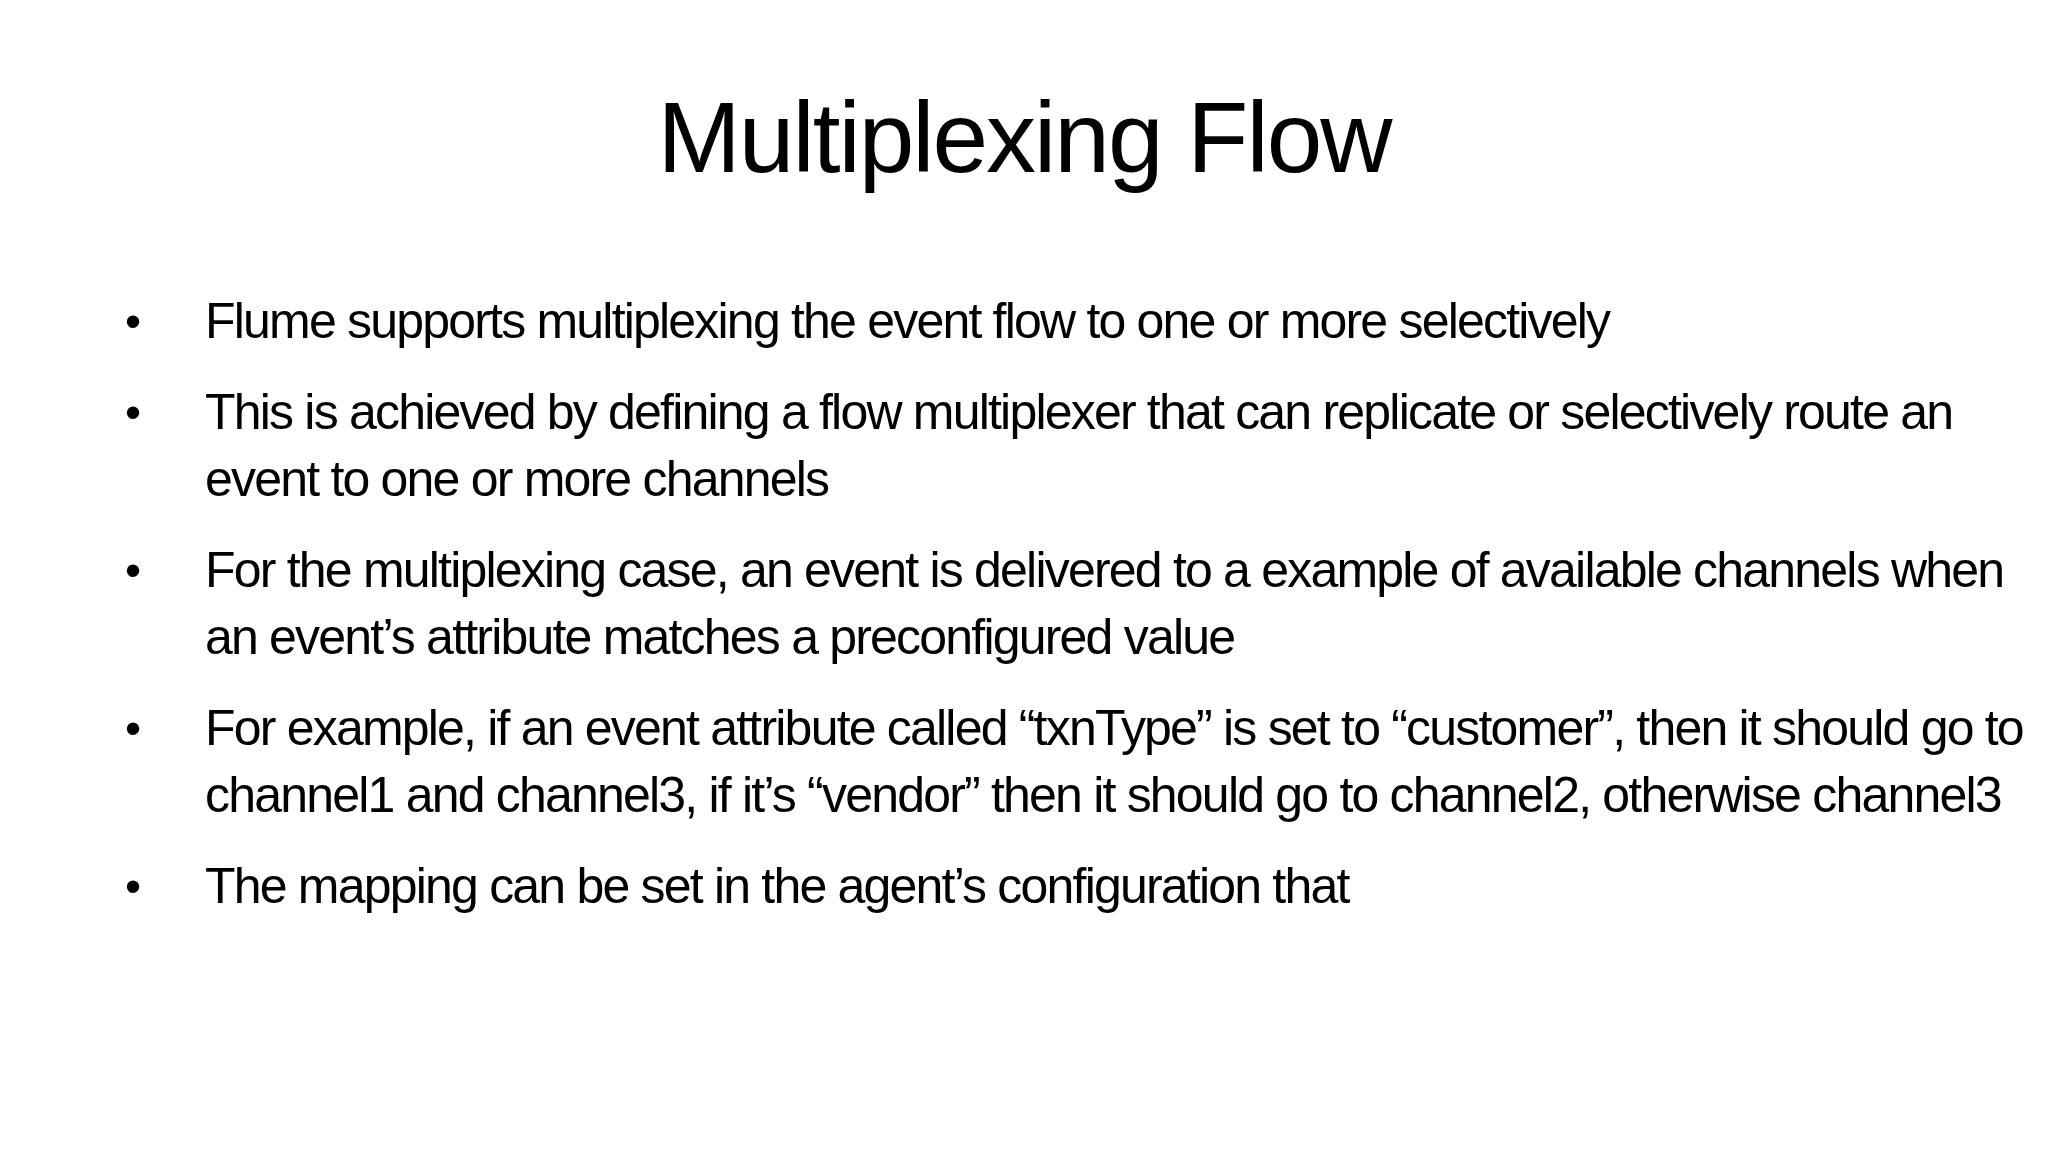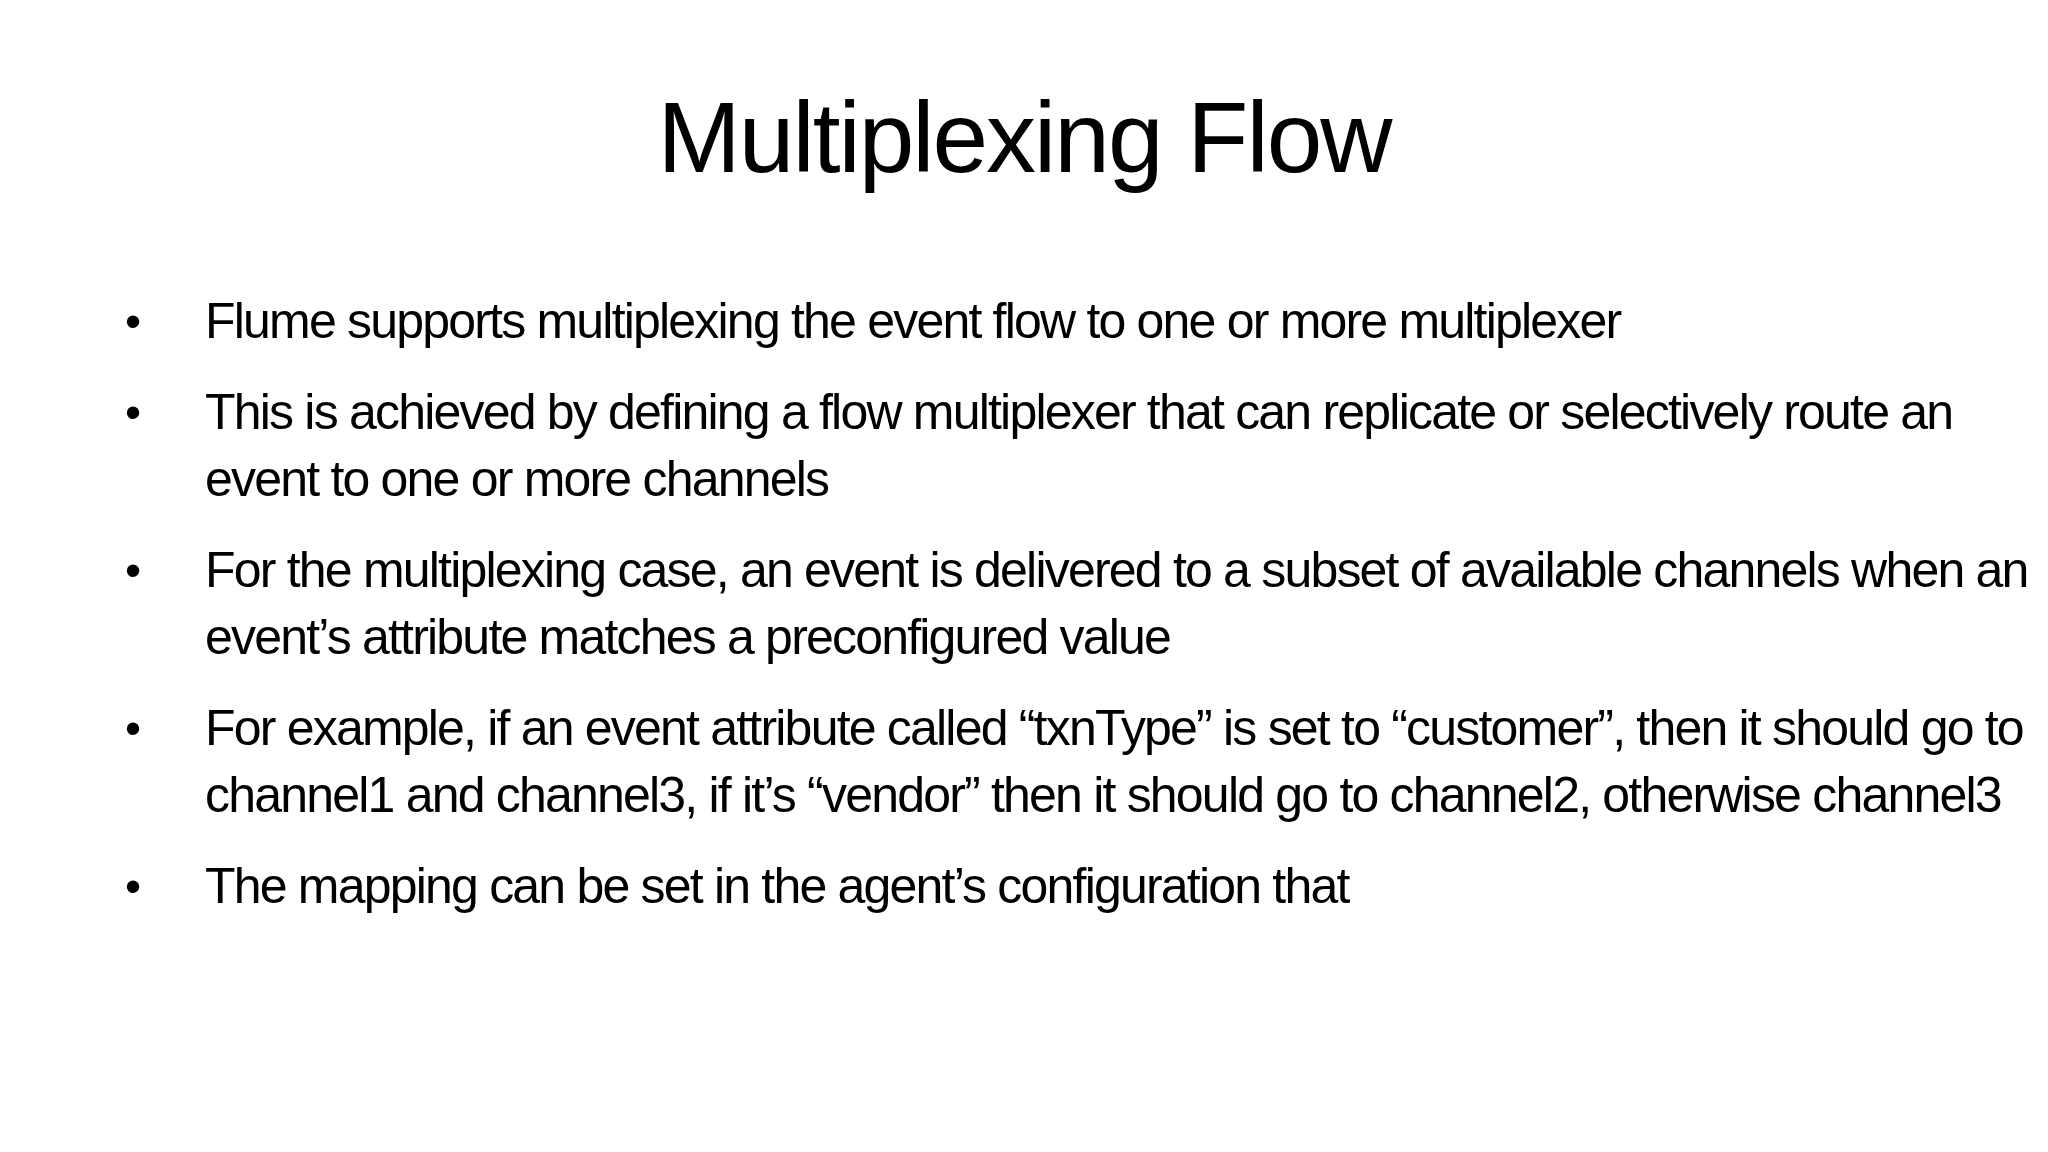--- a/index.html
+++ b/index.html
@@ -54,29 +54,29 @@
   }
 </style>
 </head>
 <body>
 
 <div class="slide" style="background: rgb(255, 255, 255); color: rgb(0, 0, 0);">
   <h1 class="title">Multiplexing Flow</h1>
   <ul class="bullets">
       <li class="bullet-item">
         <span class="bullet-marker">•</span>
-        <span class="bullet-text">Flume supports multiplexing the event flow to one or more multiplexer</span>
+        <span class="bullet-text">Flume supports multiplexing the event flow to one or more selectively</span>
       </li>
       <li class="bullet-item">
         <span class="bullet-marker">•</span>
         <span class="bullet-text">This is achieved by defining a flow multiplexer that can replicate or selectively route an event to one or more channels</span>
       </li>
       <li class="bullet-item">
         <span class="bullet-marker">•</span>
-        <span class="bullet-text">For the multiplexing case, an event is delivered to a subset of available channels when an event’s attribute matches a preconfigured value</span>
+        <span class="bullet-text">For the multiplexing case, an event is delivered to a example of available channels when an event’s attribute matches a preconfigured value</span>
       </li>
       <li class="bullet-item">
         <span class="bullet-marker">•</span>
         <span class="bullet-text">For example, if an event attribute called “txnType” is set to “customer”, then it should go to channel1 and channel3, if it’s “vendor” then it should go to channel2, otherwise channel3</span>
       </li>
       <li class="bullet-item">
         <span class="bullet-marker">•</span>
         <span class="bullet-text">The mapping can be set in the agent’s configuration that</span>
       </li>
     </ul>

